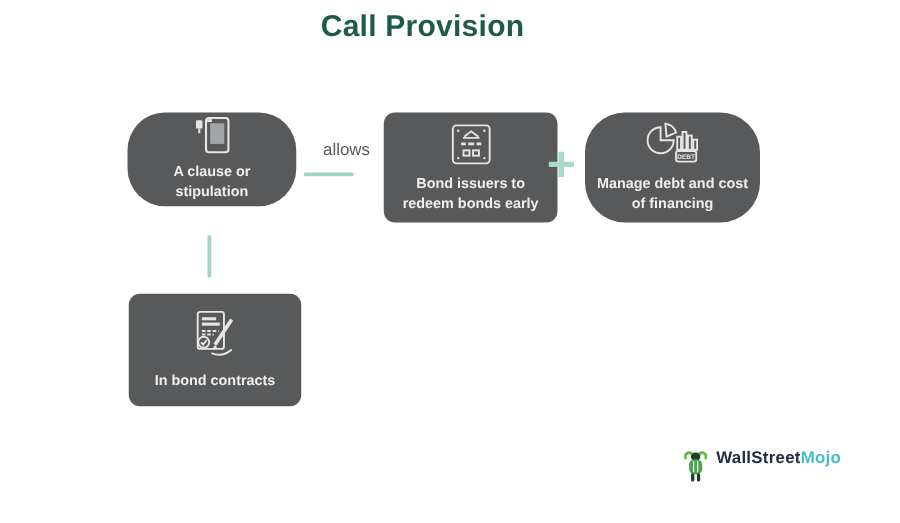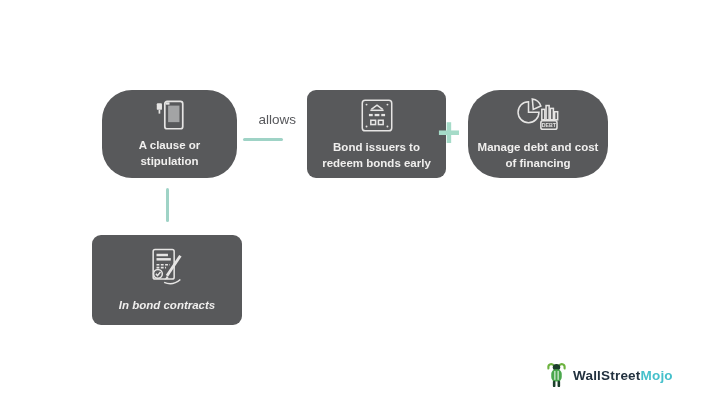--- a/index.html
+++ b/index.html
@@ -14,55 +14,56 @@
   }
   .box{
     position:absolute;background:var(--box-bg,#58595b);border-radius:9px;
     display:flex;flex-direction:column;align-items:center;justify-content:center;
     box-sizing:border-box;padding:6px 8px;
   }
   .box-label{
     color:var(--box-text,#f0efee);font-size:11.5px;font-weight:bold;
     line-height:1.35;text-align:center;margin-top:5px;
   }
-  #box-clause{left:102px;top:90px;width:135px;height:88px;border-radius:30px;}
+  #box-clause{left:102px;top:90px;width:135px;height:75px;border-radius:30px;}
   #box-issuers{left:293px;top:90px;width:139px;height:88px;margin-left:14px;}
   #box-manage{left:468px;top:90px;width:140px;height:88px;border-radius:32px;}
-  #box-contracts{left:92px;top:235px;width:150px;height:90px;font-style:italic;}
+  #box-contracts{left:103px;top:235px;width:138px;height:90px;}
   .allows-label{
     position:absolute;left:236px;top:112px;width:60px;text-align:right;
     font-size:13.5px;color:var(--allows-text,#57585c);font-weight:500;
   }
   .hline{
     position:absolute;left:243px;top:138px;width:40px;height:3px;
     background:var(--connector,#9fd3c6);border-radius:2px;
   }
   .vline{
     position:absolute;left:166px;top:188px;width:3px;height:34px;
     background:var(--connector,#9fd3c6);border-radius:2px;
   }
   .plus{
     position:absolute;left:431px;top:111px;width:36px;height:42px;
     text-align:center;line-height:42px;font-size:40px;font-weight:600;
     color:var(--plus-color,#a5dbc8);
   }
   .icon svg{display:block;}
   .logo{
     position:absolute;left:546px;top:358px;height:34px;
-    display:flex;align-items:center;gap:6px;
+    display:flex;gap:6px;
   }
   .logo-text{font-size:13.5px;font-weight:bold;letter-spacing:.2px;}
   .logo-primary{color:var(--logo-primary,#22313f);}
   .logo-accent{color:var(--logo-accent,#45c0cb);}
 </style>
 </head>
 <body>
 
 <div class="canvas">
 
+  <h1 class="title">Call Provision</h1>
 
   <div class="box" id="box-clause">
     <span class="icon">
       <svg width="38" height="34" viewBox="0 0 40 36" fill="none" stroke="#e6e5e4" stroke-width="1.8">
         <rect x="14.5" y="2.5" width="19" height="29" rx="2.5"></rect>
         <rect x="18" y="7" width="12" height="17.5" fill="rgba(255,255,255,0.45)" stroke="none"></rect>
         <rect x="15.5" y="3.5" width="4" height="2.5" fill="#e6e5e4" stroke="none"></rect>
         <rect x="6" y="4.5" width="5.5" height="7" rx="1" fill="#e6e5e4" stroke="none"></rect>
         <line x1="8.8" y1="11.5" x2="8.8" y2="15.5"></line>
       </svg>

